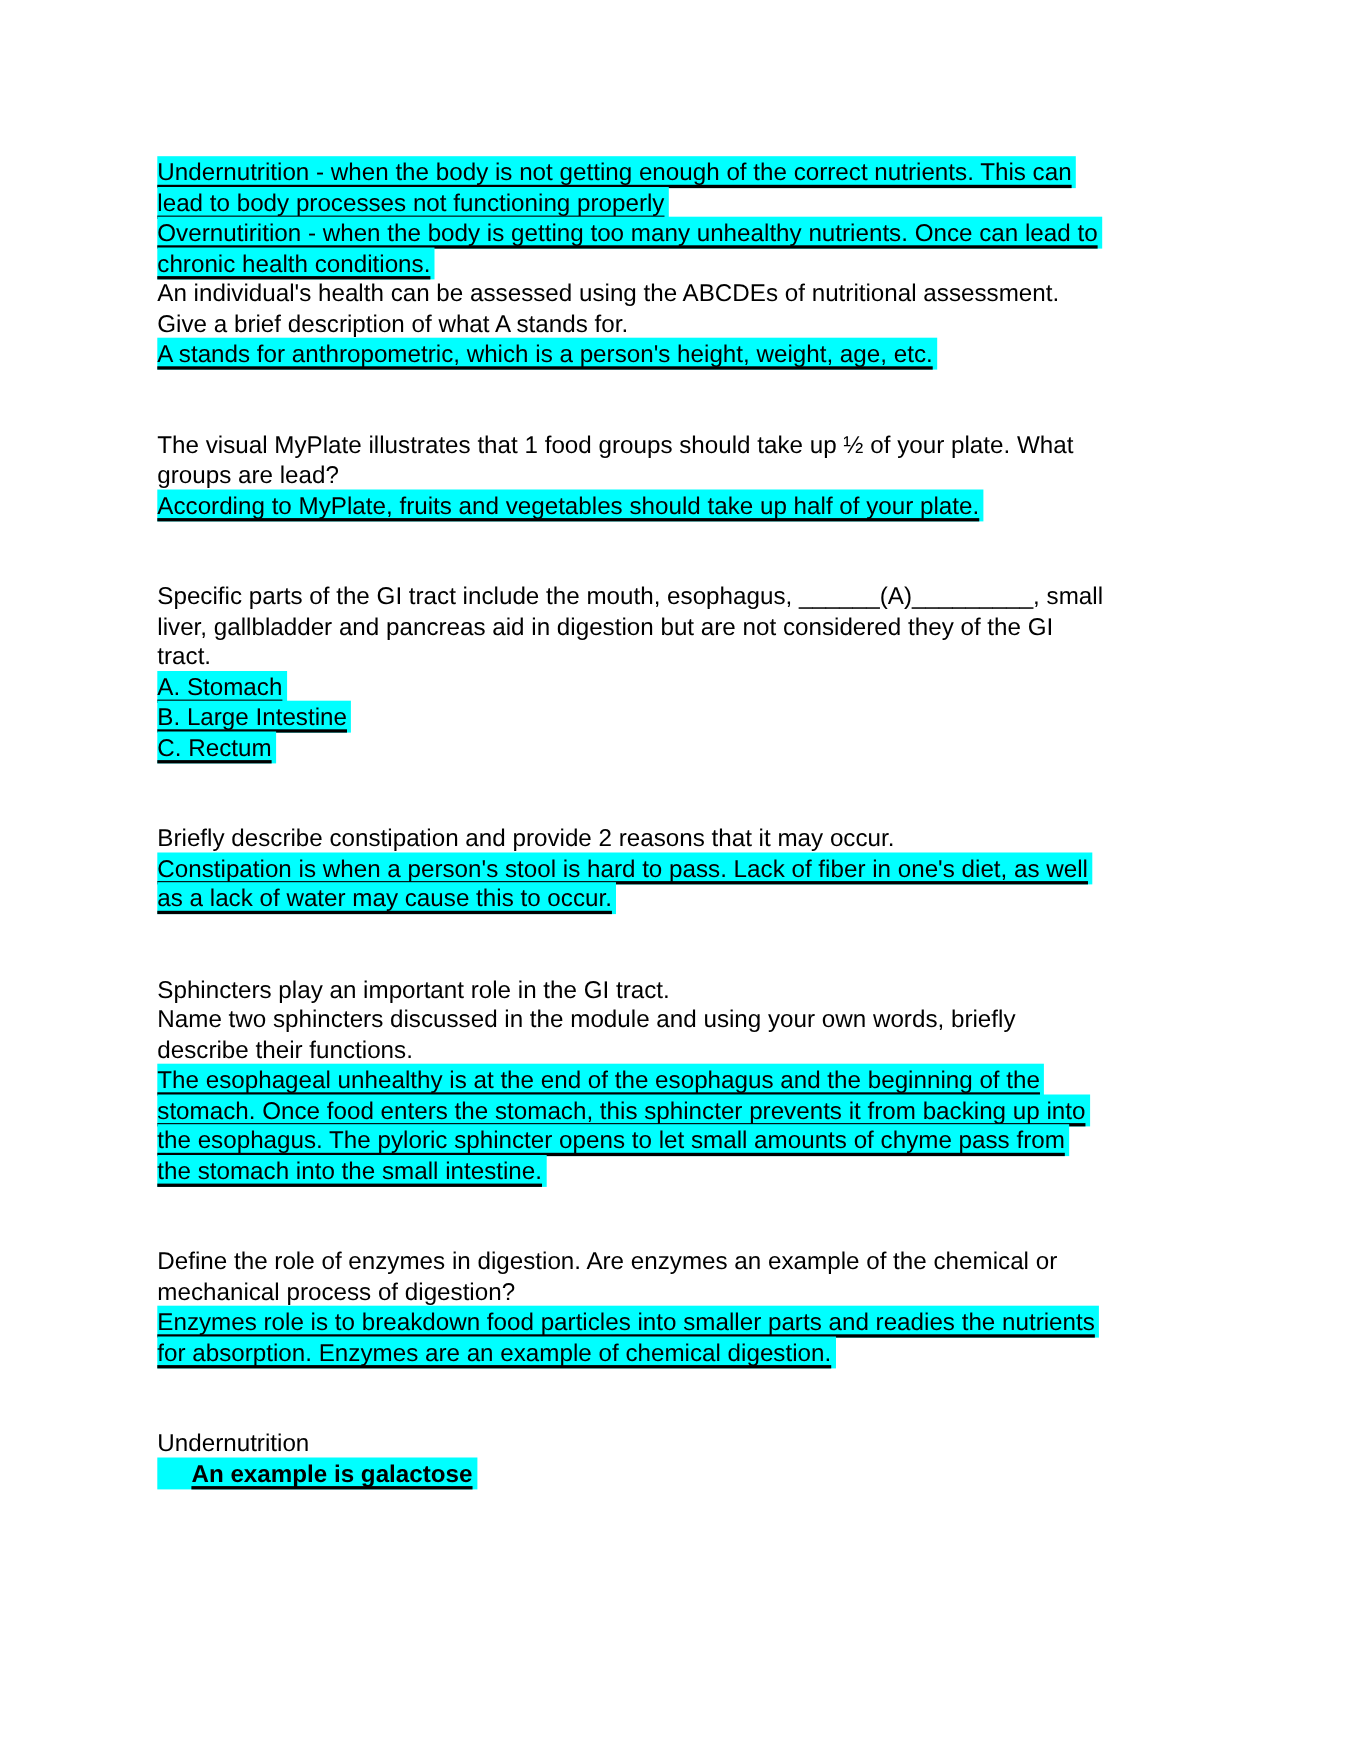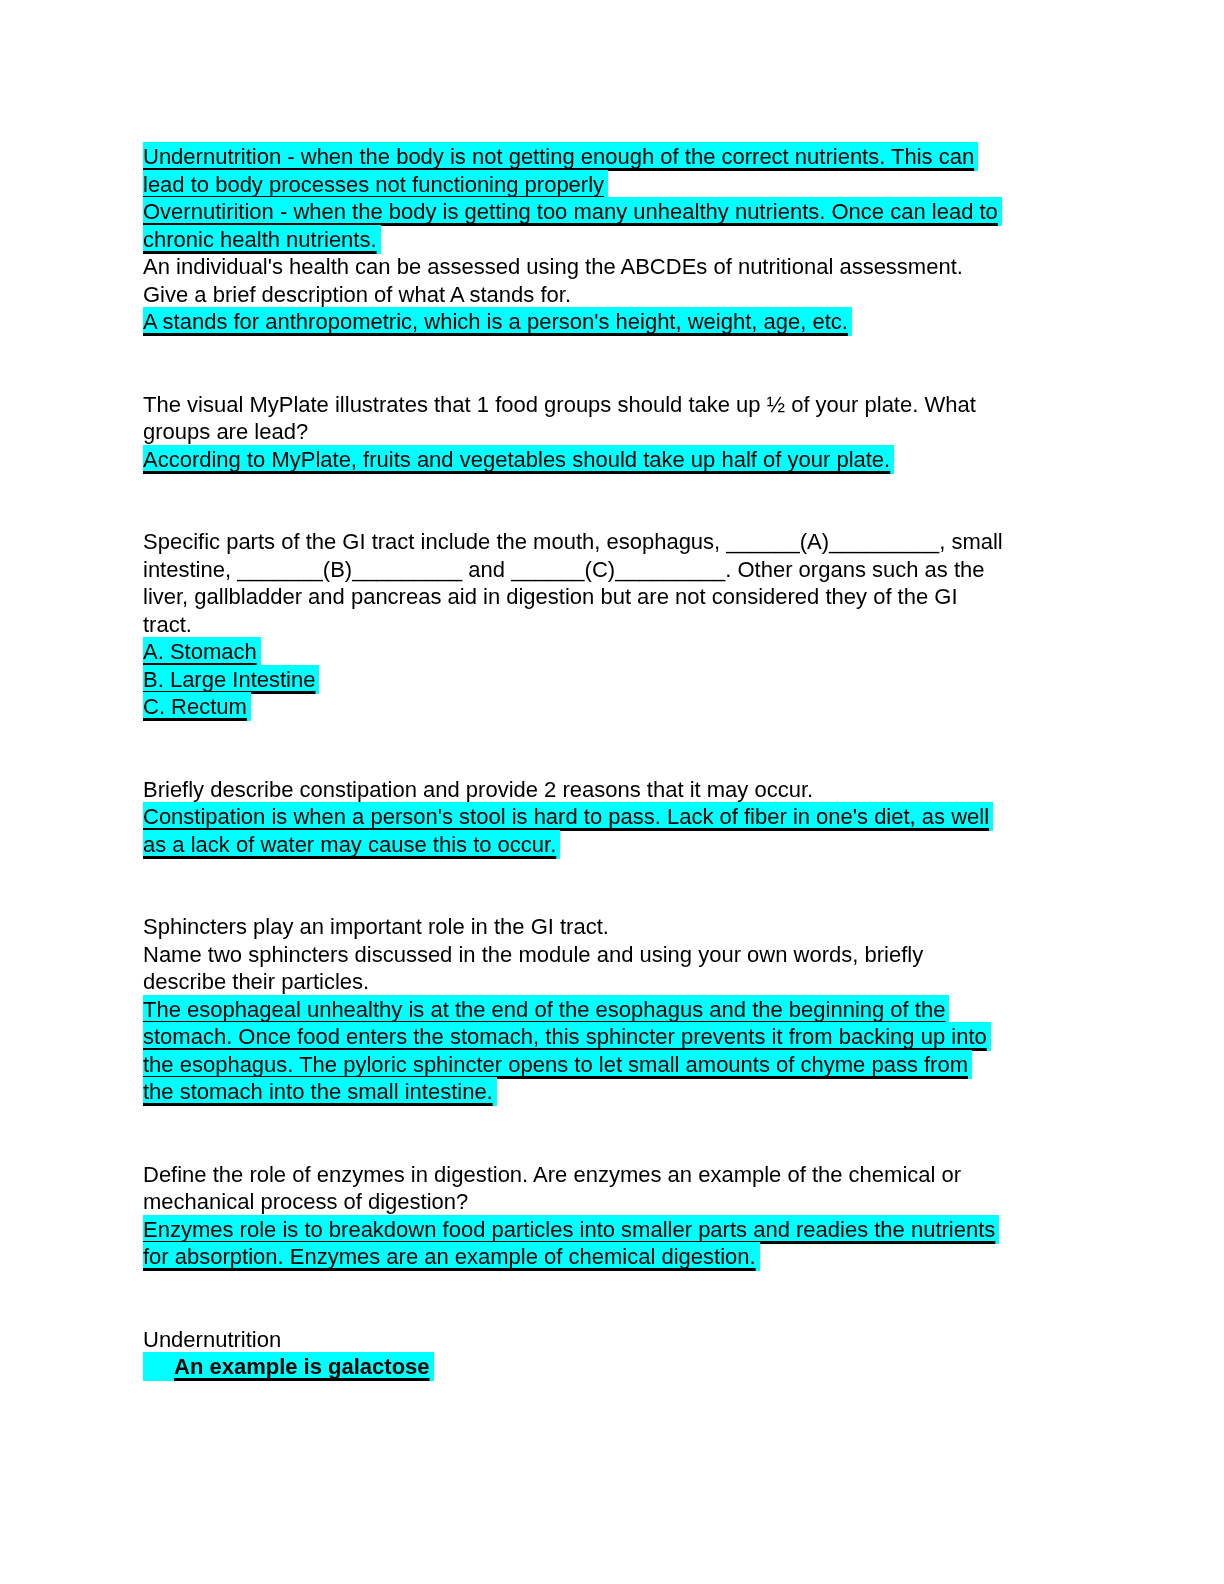--- a/index.html
+++ b/index.html
@@ -32,48 +32,47 @@
   .bold { font-weight: bold; padding-left: 31px; }
 </style>
 </head>
 <body style="background: rgb(255, 255, 255);">
 
 <div class="page" id="doc" style="color: rgb(0, 0, 0);">
     <div class="section">
       <div class="line"><span class="hl">Undernutrition - when the body is not getting enough of the correct nutrients. This can</span></div>
       <div class="line"><span class="hl">lead to body processes not functioning properly</span></div>
       <div class="line"><span class="hl">Overnutirition - when the body is getting too many unhealthy nutrients. Once can lead to</span></div>
-      <div class="line"><span class="hl">chronic health nutrients.</span></div>
+      <div class="line"><span class="hl">chronic health conditions.</span></div>
       <div class="line"><span class="">An individual's health can be assessed using the ABCDEs of nutritional assessment.</span></div>
       <div class="line"><span class="">Give a brief description of what A stands for.</span></div>
       <div class="line"><span class="hl">A stands for anthropometric, which is a person's height, weight, age, etc.</span></div>
     </div>
     <div class="section">
       <div class="line"><span class="">The visual MyPlate illustrates that 1 food groups should take up ½ of your plate. What</span></div>
       <div class="line"><span class="">groups are lead?</span></div>
       <div class="line"><span class="hl">According to MyPlate, fruits and vegetables should take up half of your plate.</span></div>
     </div>
     <div class="section">
       <div class="line"><span class="">Specific parts of the GI tract include the mouth, esophagus, ______(A)_________, small</span></div>
-      <div class="line"><span class="">intestine, _______(B)_________ and ______(C)_________. Other organs such as the</span></div>
       <div class="line"><span class="">liver, gallbladder and pancreas aid in digestion but are not considered they of the GI</span></div>
       <div class="line"><span class="">tract.</span></div>
       <div class="line"><span class="hl">A. Stomach</span></div>
       <div class="line"><span class="hl">B. Large Intestine</span></div>
       <div class="line"><span class="hl">C. Rectum</span></div>
     </div>
     <div class="section">
       <div class="line"><span class="">Briefly describe constipation and provide 2 reasons that it may occur.</span></div>
       <div class="line"><span class="hl">Constipation is when a person's stool is hard to pass. Lack of fiber in one's diet, as well</span></div>
       <div class="line"><span class="hl">as a lack of water may cause this to occur.</span></div>
     </div>
     <div class="section">
       <div class="line"><span class="">Sphincters play an important role in the GI tract.</span></div>
       <div class="line"><span class="">Name two sphincters discussed in the module and using your own words, briefly</span></div>
-      <div class="line"><span class="">describe their particles.</span></div>
+      <div class="line"><span class="">describe their functions.</span></div>
       <div class="line"><span class="hl">The esophageal unhealthy is at the end of the esophagus and the beginning of the</span></div>
       <div class="line"><span class="hl">stomach. Once food enters the stomach, this sphincter prevents it from backing up into</span></div>
       <div class="line"><span class="hl">the esophagus. The pyloric sphincter opens to let small amounts of chyme pass from</span></div>
       <div class="line"><span class="hl">the stomach into the small intestine.</span></div>
     </div>
     <div class="section">
       <div class="line"><span class="">Define the role of enzymes in digestion. Are enzymes an example of the chemical or</span></div>
       <div class="line"><span class="">mechanical process of digestion?</span></div>
       <div class="line"><span class="hl">Enzymes role is to breakdown food particles into smaller parts and readies the nutrients</span></div>
       <div class="line"><span class="hl">for absorption. Enzymes are an example of chemical digestion.</span></div>

